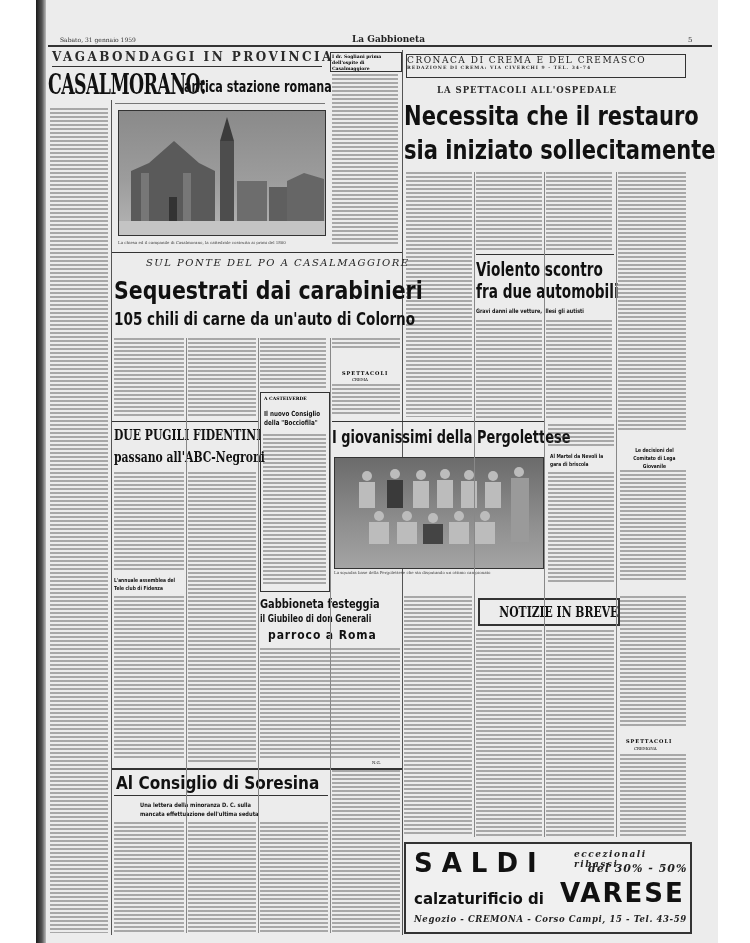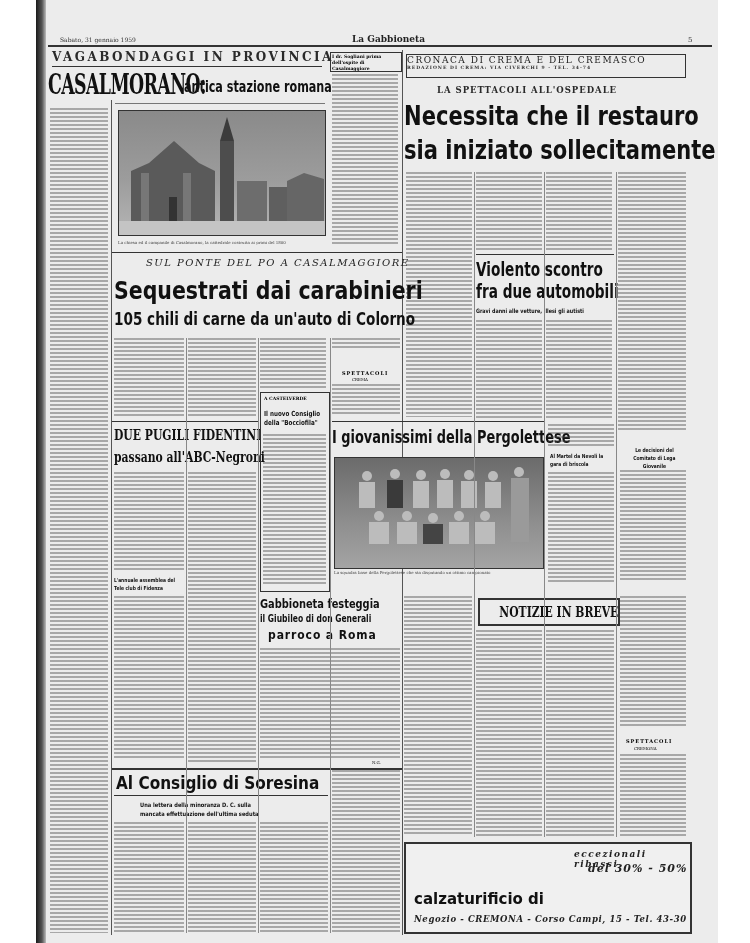--- a/index.html
+++ b/index.html
@@ -168,24 +168,26 @@
 <div class="abs cond" style="left:116px;top:773px;font-size:17px;transform:scaleX(0.9);">Al Consiglio di Soresina</div>
 <div class="rule" style="left:114px;top:795px;width:214px;"></div>
 <div class="abs cond" style="left:140px;top:801px;font-size:6px;transform:scaleX(0.85);">Una lettera della minoranza D. C. sulla</div>
 <div class="abs cond" style="left:140px;top:810px;font-size:6px;transform:scaleX(0.85);">mancata effettuazione dell'ultima seduta</div>
 <div class="text-block" style="left:114px;top:822px;width:70px;height:110px;"></div>
 <div class="text-block" style="left:188px;top:822px;width:68px;height:110px;"></div>
 <div class="text-block" style="left:260px;top:822px;width:68px;height:110px;"></div>
 <div class="text-block" style="left:332px;top:770px;width:68px;height:162px;"></div>
 
 <div class="abs" style="left:404px;top:842px;width:284px;height:88px;border:2px solid #333;background:#f0f0f0;">
+  <div class="abs" style="left:8px;top:4px;font-family:'DejaVu Sans',sans-serif;font-weight:bold;font-size:26px;letter-spacing:9px;color:#111;">SALDI</div>
   <div class="abs" style="left:168px;top:5px;font-size:9px;font-style:italic;font-weight:bold;letter-spacing:1.5px;color:#222;">eccezionali ribassi</div>
   <div class="abs" style="left:182px;top:18px;font-size:11px;font-style:italic;font-weight:bold;letter-spacing:1px;color:#222;">del 30% - 50%</div>
   <div class="abs" style="left:8px;top:46px;font-family:'DejaVu Sans',sans-serif;font-weight:bold;font-size:15px;color:#111;">calzaturificio di</div>
-  <div class="abs" style="left:8px;top:70px;font-size:8.5px;font-style:italic;font-weight:bold;letter-spacing:.6px;color:#222;white-space:nowrap;">Negozio - CREMONA - Corso Campi, 15 - Tel. 43-30</div>
+  <div class="abs" style="left:154px;top:34px;font-family:'DejaVu Sans',sans-serif;font-weight:bold;font-size:26px;letter-spacing:2px;color:#111;">VARESE</div>
+  <div class="abs" style="left:8px;top:70px;font-size:8.5px;font-style:italic;font-weight:bold;letter-spacing:.6px;color:#222;white-space:nowrap;">Negozio - CREMONA - Corso Campi, 15 - Tel. 43-59</div>
 </div>
 
 <div class="vrule" style="left:186px;top:338px;height:595px;background:#888;"></div>
 <div class="vrule" style="left:258px;top:338px;height:595px;background:#888;"></div>
 <div class="vrule" style="left:330px;top:338px;height:595px;background:#888;"></div>
 <div class="vrule" style="left:474px;top:172px;height:665px;background:#888;"></div>
 <div class="vrule" style="left:544px;top:172px;height:665px;background:#888;"></div>
 <div class="vrule" style="left:616px;top:172px;height:665px;background:#888;"></div>
 
 </body></html>

